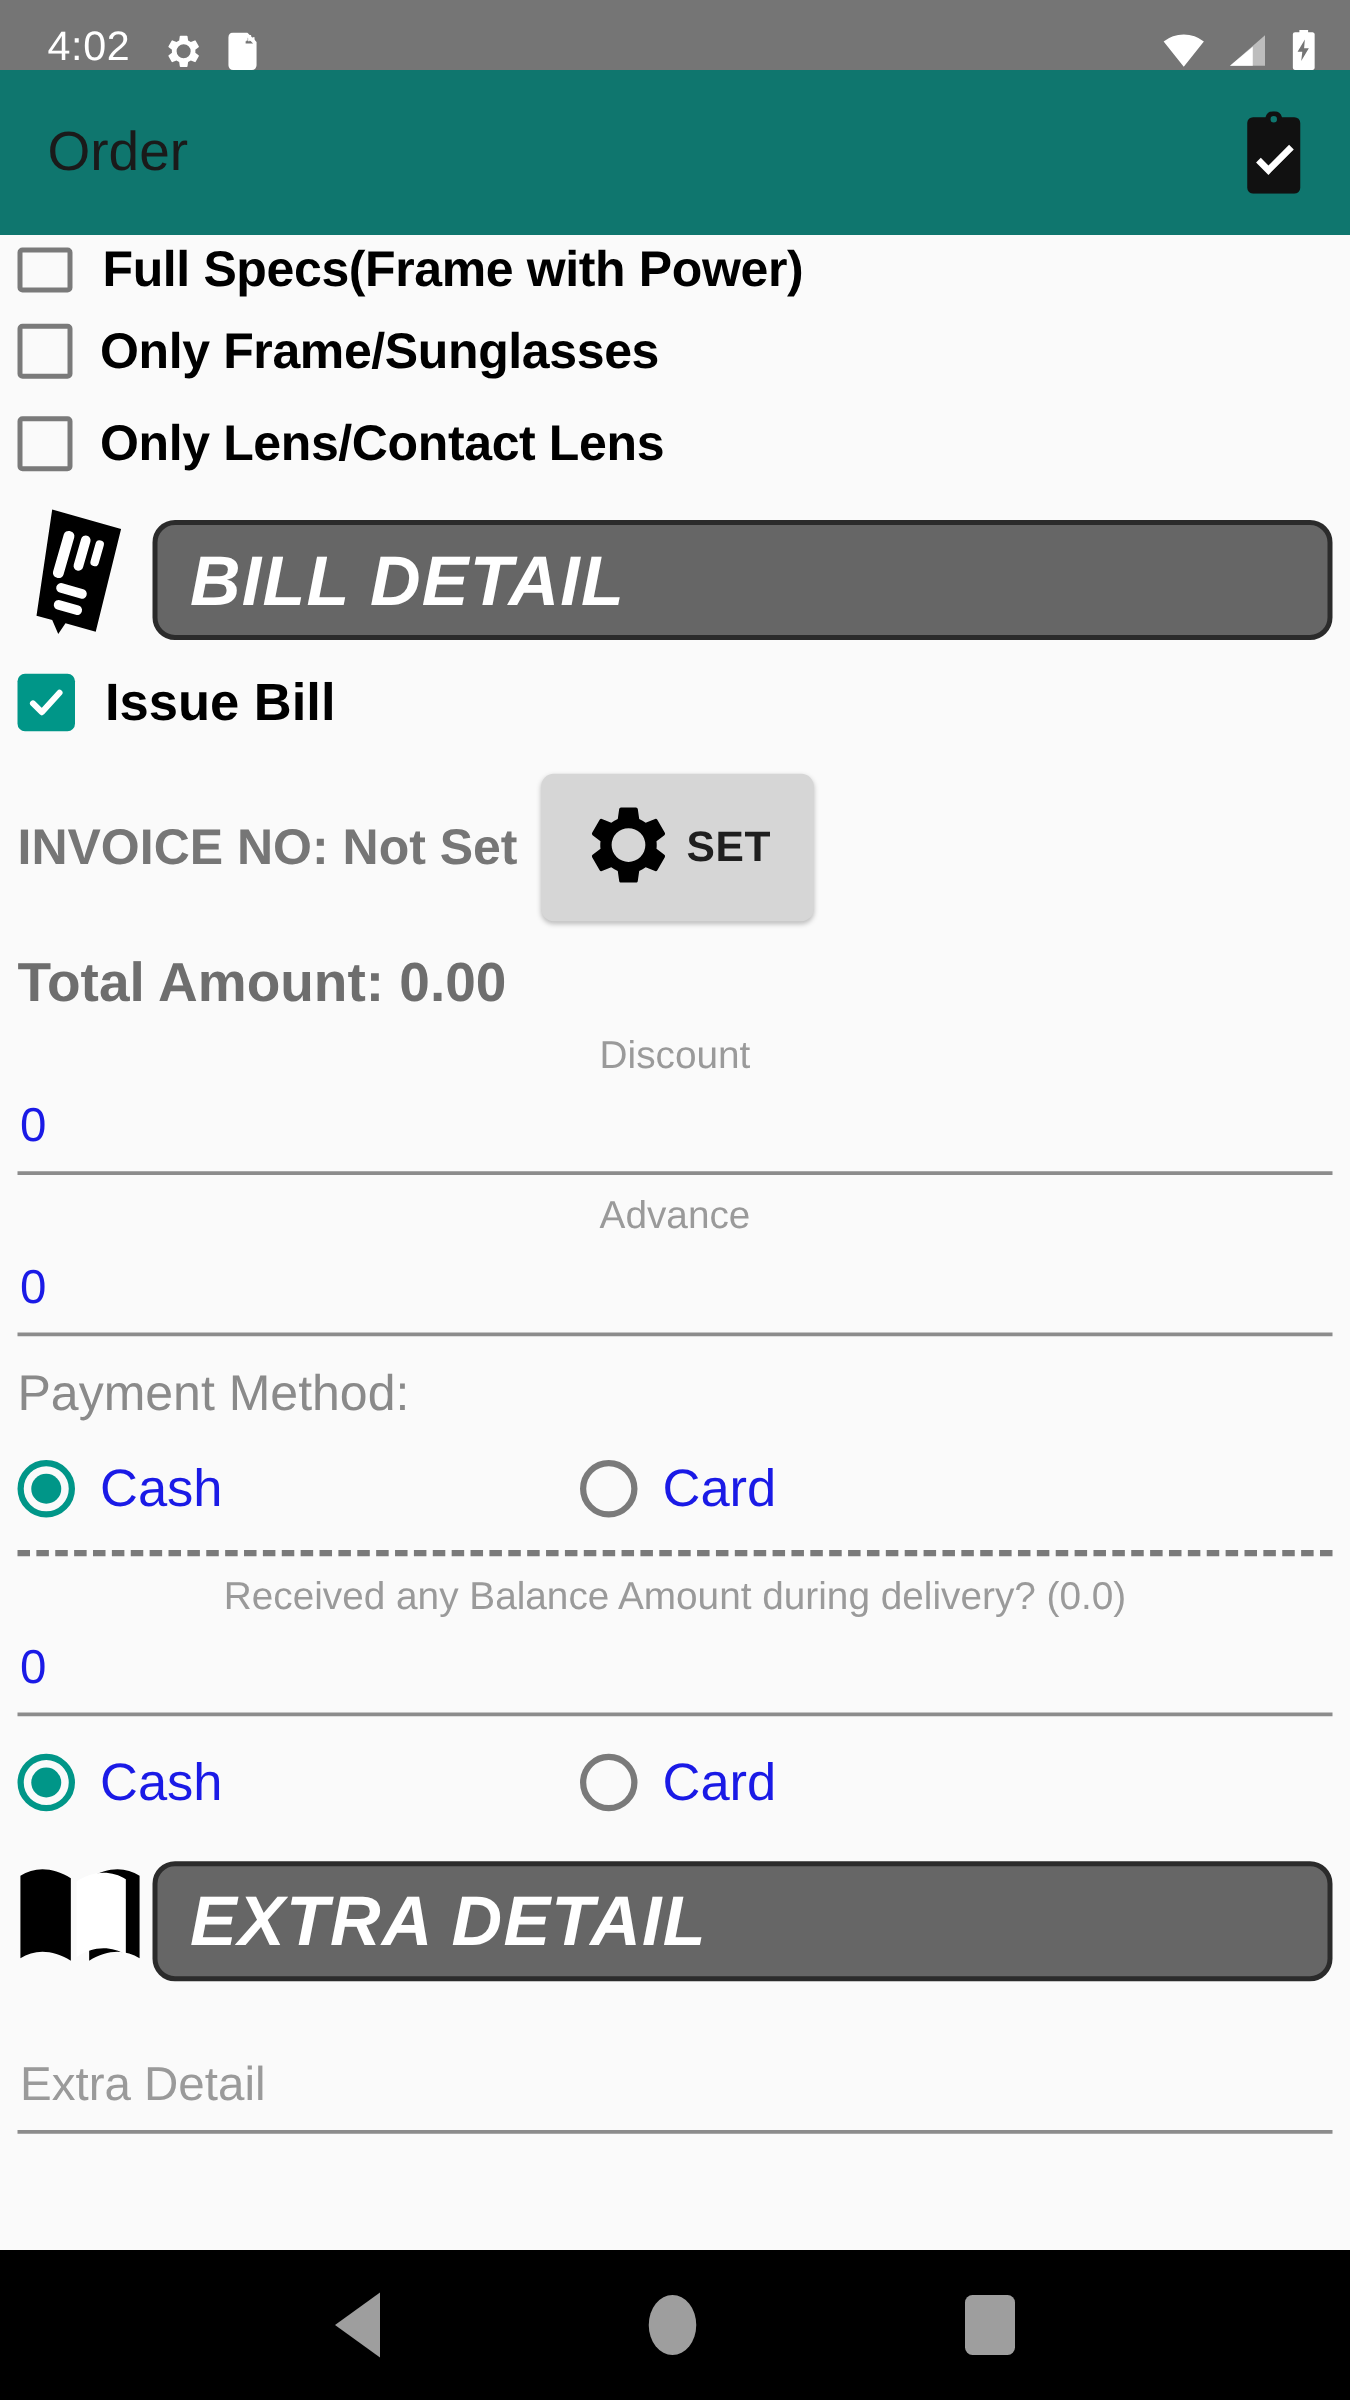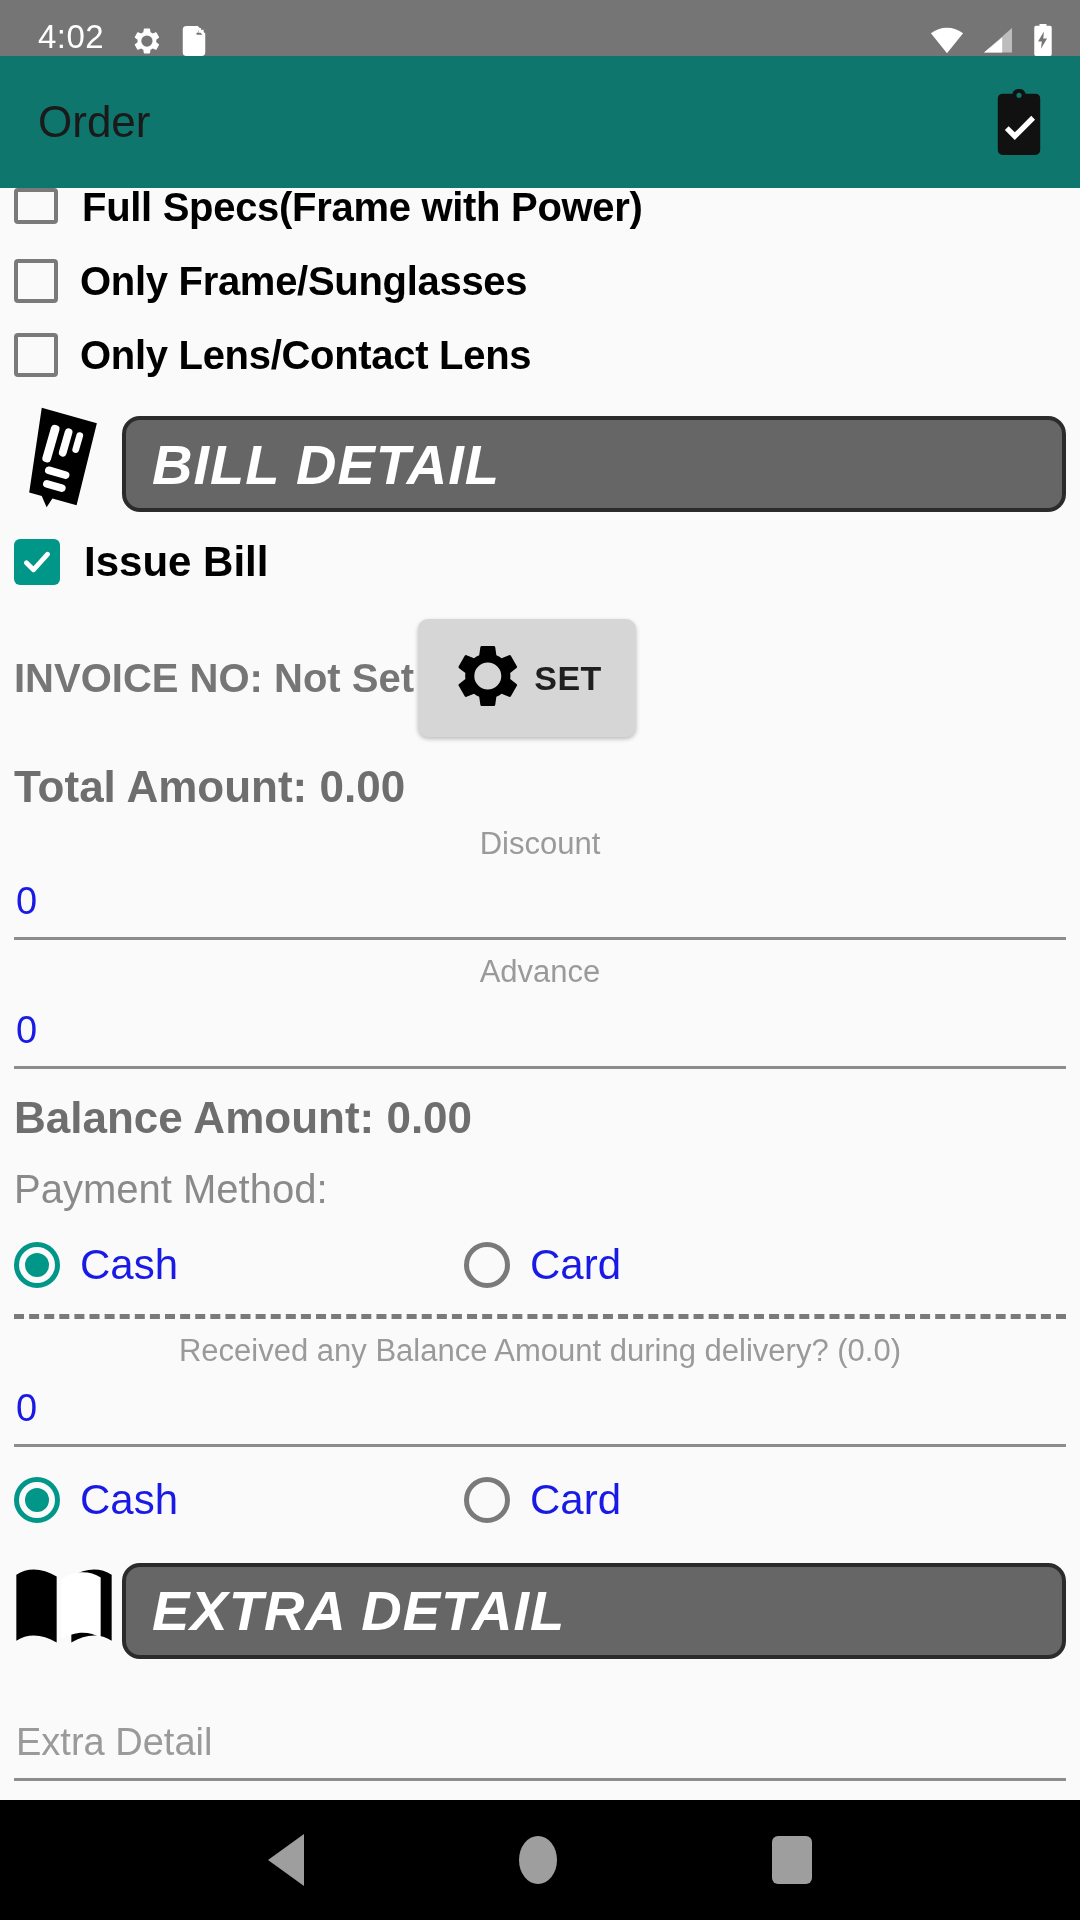--- a/index.html
+++ b/index.html
@@ -79,21 +79,21 @@
     padding: 0 14px;
     position: relative;
   }
 
   .check-row {
     display: flex;
     align-items: center;
     height: 74px;
     gap: 22px;
   }
-  .check-row.first { height: 56px; align-items: flex-start; gap: 24px; }
+  .check-row.first { height: 56px; align-items: center; gap: 24px; }
   .cbox {
     width: 44px;
     height: 44px;
     border: 4px solid #7a7a7a;
     border-radius: 4px;
     background: transparent;
     flex: 0 0 44px;
   }
   .check-row.first .cbox { height: 36px; border-bottom-width:4px; }
   .check-label {
@@ -174,21 +174,21 @@
     margin-top: 26px;
     height: 120px;
   }
   .invoice-text {
     font-size: 40px;
     font-weight: bold;
     color: #767676;
     white-space: nowrap;
   }
   .set-btn {
-    margin-left: 4px;
+    margin-left: 19px;
     background: #d6d6d6;
     border-radius: 10px;
     height: 118px;
     width: 218px;
     display: flex;
     align-items: center;
     justify-content: center;
     gap: 10px;
     box-shadow: 0 2px 4px rgba(0,0,0,0.25);
   }
@@ -427,21 +427,20 @@
       </div>
     </div>
 
     <div class="field">
       <div class="field-label">Advance</div>
       <div class="field-input">
         <span class="field-value">0</span>
       </div>
     </div>
 
-    <div class="amount-line">Balance Amount: 0.00</div>
 
     <div class="pay-label">Payment Method:</div>
 
     <div class="radio-row">
       <div class="radio-opt first">
         <span class="radio on"></span>
         <span class="radio-label">Cash</span>
       </div>
       <div class="radio-opt">
         <span class="radio"></span>

